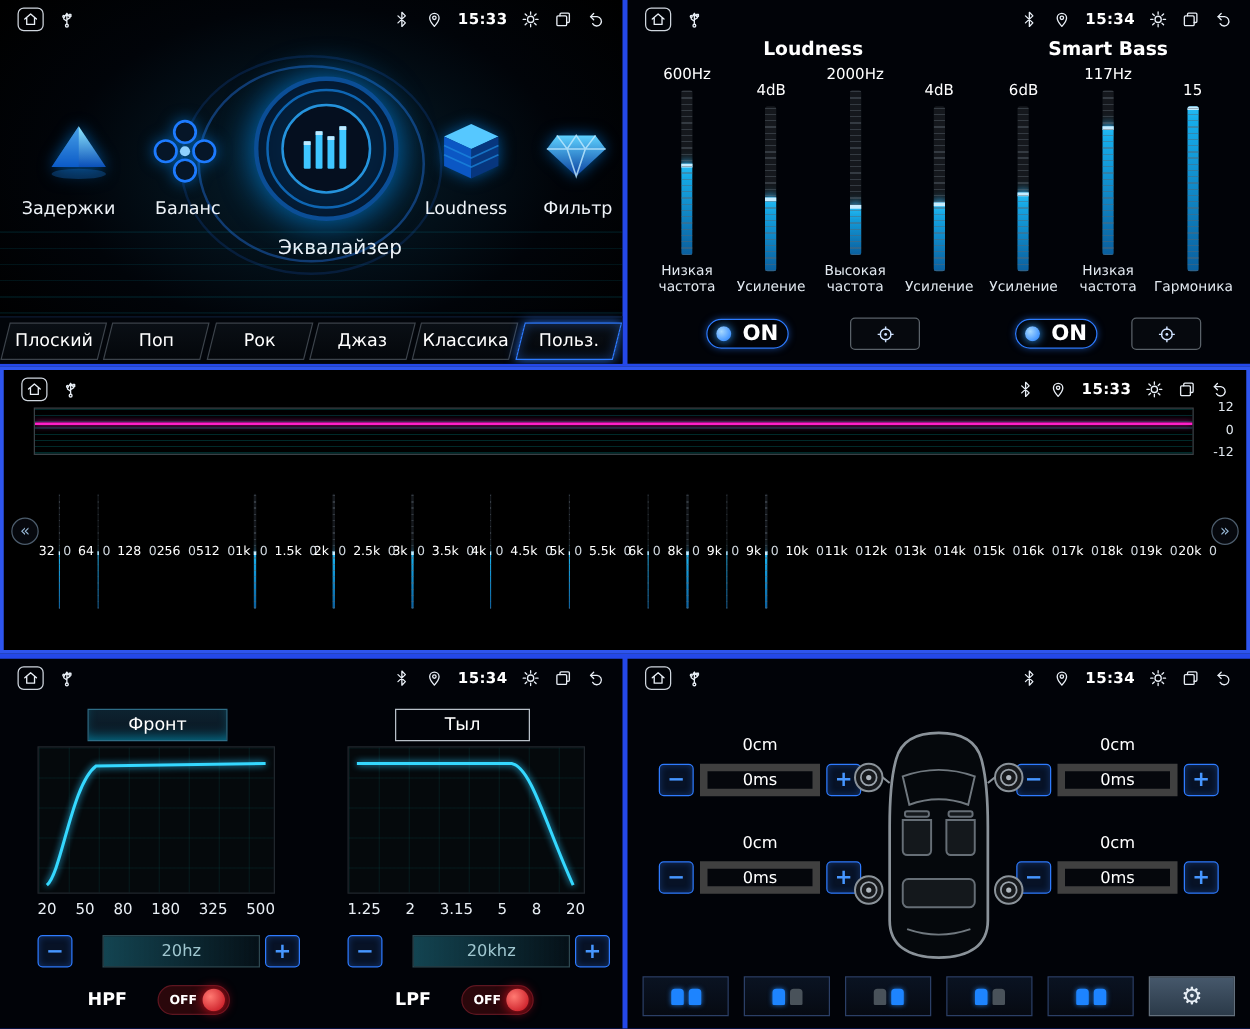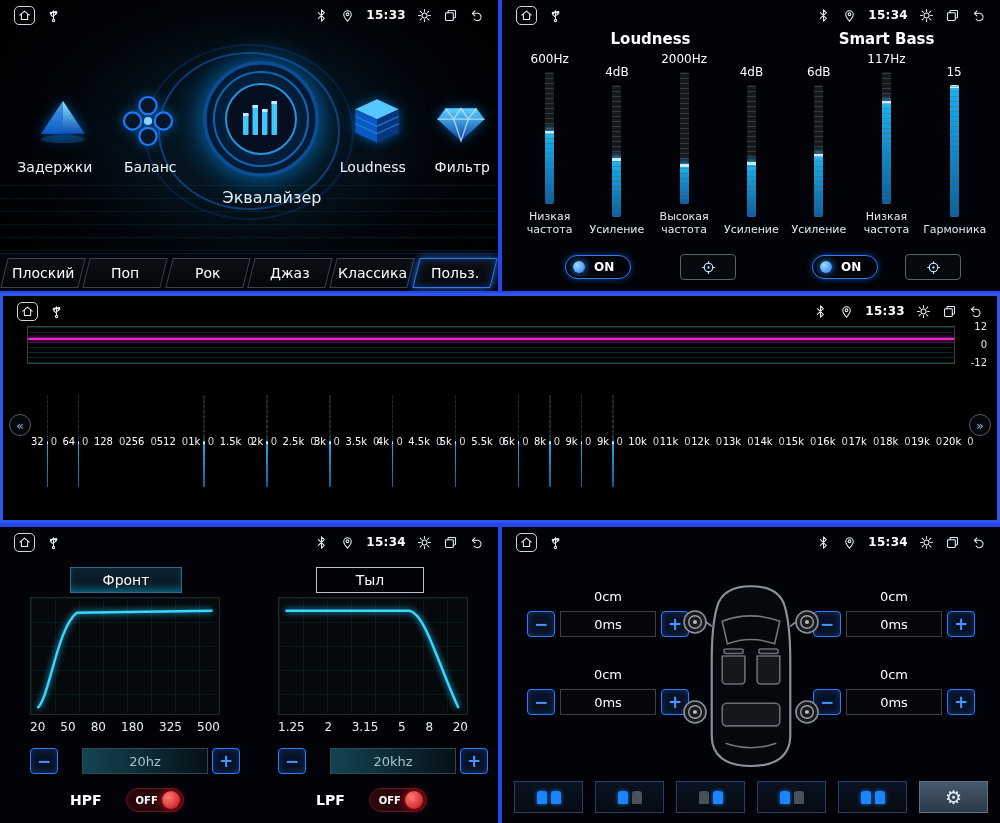--- a/index.html
+++ b/index.html
@@ -69,21 +69,21 @@
   .ltop{color:#fff;font-size:12px;height:16px;white-space:nowrap;}
   .lcol .vtrack{height:132px;margin-top:4px;}
   .lbot{color:#e2e9f0;font-size:11px;text-align:center;margin-top:7px;line-height:1.18;width:62px;}
   .loud-controls{position:absolute;bottom:11px;left:14px;right:12px;display:flex;}
   .lc-half{display:flex;align-items:center;justify-content:space-evenly;}
   .lc-half.l{width:57%;} .lc-half.r{width:43%;}
   .toggle-on{width:66px;height:24px;border:1px solid #2e7bff;border-radius:13px;display:flex;
     align-items:center;gap:9px;padding:0 7px;box-shadow:0 0 6px rgba(46,123,255,.5);}
   .toggle-dot{width:12px;height:12px;border-radius:50%;
     background:radial-gradient(circle at 35% 35%,#a5d8ff,#1d7bff);box-shadow:0 0 8px #2e9bff;}
-  .toggle-label{color:#fff;font-size:12px;font-weight:bold;}
+  .toggle-label{color:#fff;font-size:17px;font-weight:bold;}
   .target-btn{width:56px;height:26px;border:1px solid #5a6269;border-radius:4px;display:flex;
     align-items:center;justify-content:center;background:rgba(10,14,18,.6);}
   .target-btn svg{width:17px;height:17px;}
 
   
   #eq-spectrum{position:absolute;left:24px;top:30px;right:42px;height:38px;border:1px solid #3a4046;
     background:#000;overflow:hidden;}
   #eq-spectrum::before{content:'';position:absolute;inset:0;
     background:repeating-linear-gradient(to bottom,rgba(0,150,150,.28) 0 1px,transparent 1px 5px);}
   #eq-spectrum::after{content:'';position:absolute;left:0;right:0;top:30%;height:2px;
@@ -136,21 +136,21 @@
   .off-label{color:#fff;font-size:10px;font-weight:bold;}
   .off-knob{width:18px;height:18px;border-radius:50%;
     background:radial-gradient(circle at 35% 35%,#ff7a72,#c00a18);box-shadow:0 0 9px #e01020;}
 
   
   .delay-col{position:absolute;top:62px;width:184px;display:flex;flex-direction:column;gap:30px;}
   #delay-col-left{left:14px;} #delay-col-right{right:14px;}
   .dgroup{display:flex;flex-direction:column;align-items:center;gap:7px;}
   .dcm{color:#fff;font-size:13px;}
   .drow{display:flex;align-items:center;gap:5px;}
-  .dval{width:96px;height:26px;background:#05070c;border:1px solid #404040;color:#fff;font-size:13px;
+  .dval{width:96px;height:26px;background:#05070c;border:6px solid #404040;color:#fff;font-size:13px;
     display:flex;align-items:center;justify-content:center;}
   .car{position:absolute;left:174px;top:54px;width:150px;height:192px;}
   .spk{position:absolute;width:26px;height:26px;}
   .spk svg{width:26px;height:26px;}
   #seat-row{position:absolute;left:12px;right:12px;bottom:10px;display:flex;gap:12px;}
   .seatbtn{flex:1;height:32px;border:1px solid #2b3f66;display:flex;align-items:center;
     justify-content:center;gap:4px;background:linear-gradient(#0a1322,#060a12);}
   .seat{width:10px;height:13px;border-radius:3px 3px 1px 1px;}
   .seat.on{background:#1d84ff;box-shadow:0 0 4px rgba(40,140,255,.8);}
   .seat.off{background:#49525a;}

